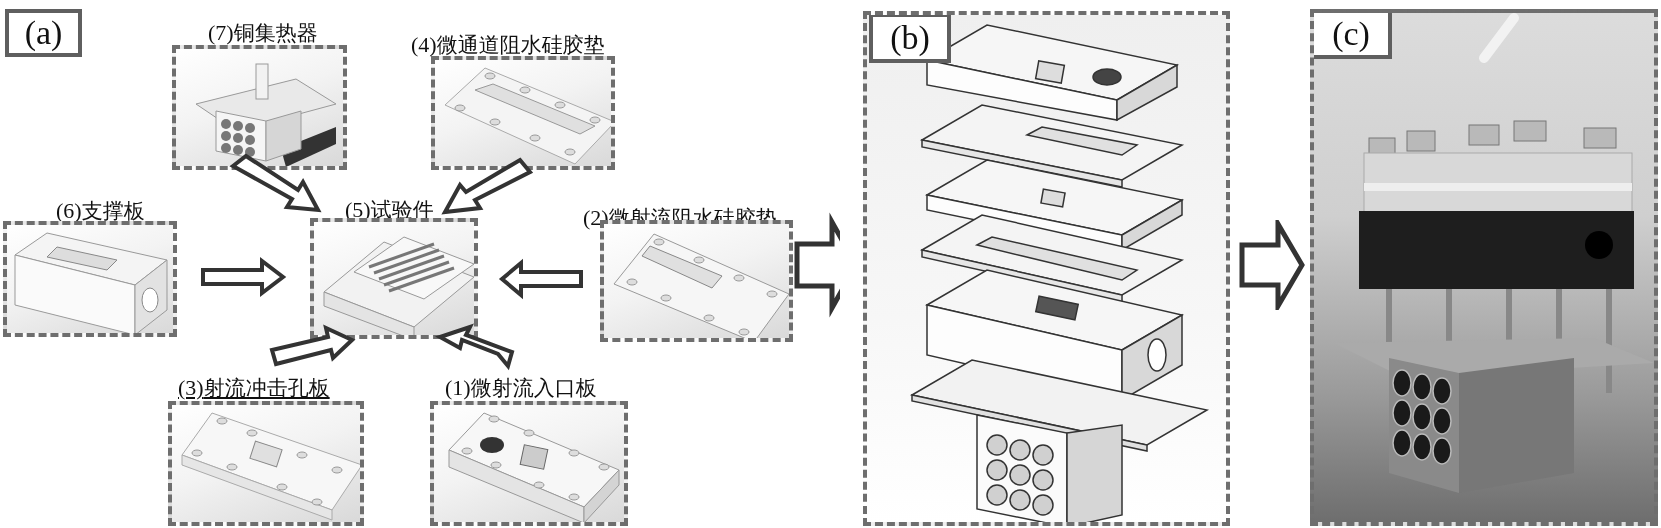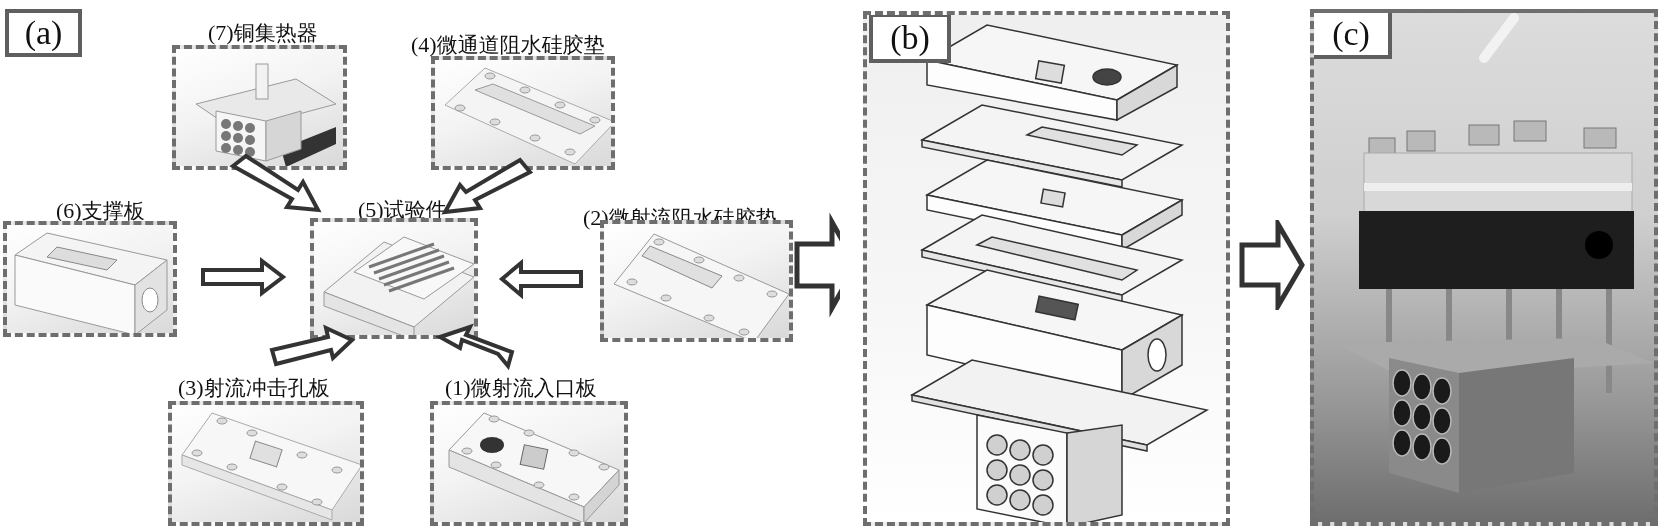--- a/index.html
+++ b/index.html
@@ -73,21 +73,21 @@
 <div class="dash-box" style="left:3px;top:221px;width:174px;height:116px;">
   <svg width="174" height="116" viewBox="0 0 174 116">
     <polygon points="8,30 40,8 160,35 128,60" fill="#f4f4f4" stroke="#999"></polygon>
     <polygon points="8,30 128,60 128,110 8,80" fill="#fafafa" stroke="#999"></polygon>
     <polygon points="128,60 160,35 160,85 128,110" fill="#e2e2e2" stroke="#999"></polygon>
     <polygon points="50,22 110,35 100,45 40,32" fill="#ddd" stroke="#888"></polygon>
     <ellipse cx="143" cy="75" rx="8" ry="12" fill="#fff" stroke="#888"></ellipse>
   </svg>
 </div>
 
-<div class="caption" style="left:358px;top:199px;">
+<div class="caption" style="left:345px;top:199px;">
   <span class="num">(5)</span><span>试验件</span>
 </div>
 <div class="dash-box" style="left:310px;top:218px;width:168px;height:121px;">
   <svg width="168" height="121" viewBox="0 0 168 121">
     <polygon points="10,70 70,20 160,55 100,105" fill="#f2f2f2" stroke="#999"></polygon>
     <polygon points="10,70 100,105 100,118 10,84" fill="#e4e4e4" stroke="#999"></polygon>
     <polygon points="40,50 90,15 160,42 110,77" fill="#f8f8f8" stroke="#999"></polygon>
     <g stroke="#777" stroke-width="3">
       <line x1="55" y1="45" x2="120" y2="22"></line>
         <line x1="60" y1="51" x2="125" y2="28"></line>
@@ -111,21 +111,21 @@
         <ellipse cx="135" cy="54" rx="5" ry="3"></ellipse>
         <ellipse cx="168" cy="70" rx="5" ry="3"></ellipse>
       <ellipse cx="28" cy="58" rx="5" ry="3"></ellipse>
         <ellipse cx="62" cy="74" rx="5" ry="3"></ellipse>
         <ellipse cx="105" cy="94" rx="5" ry="3"></ellipse>
         <ellipse cx="140" cy="108" rx="5" ry="3"></ellipse>
     </g>
   </svg>
 </div>
 
-<div class="caption" style="left:178px;top:377px;">
+<div class="caption" style="left:178px;top:377px;text-decoration:underline;">
   <span class="num">(3)</span><span>射流冲击孔板</span>
 </div>
 <div class="dash-box" style="left:168px;top:401px;width:196px;height:125px;">
   <svg width="196" height="125" viewBox="0 0 196 125">
     <polygon points="10,50 40,8 190,60 160,105" fill="#f7f7f7" stroke="#aaa"></polygon>
     <polygon points="10,50 160,105 160,115 10,60" fill="#e6e6e6" stroke="#aaa"></polygon>
     <rect x="80" y="40" width="28" height="18" fill="#e0e0e0" stroke="#888" transform="rotate(18 94 49)"></rect>
     <g fill="#ddd" stroke="#999">
       <ellipse cx="50" cy="16" rx="5" ry="3"></ellipse>
         <ellipse cx="80" cy="28" rx="5" ry="3"></ellipse>

